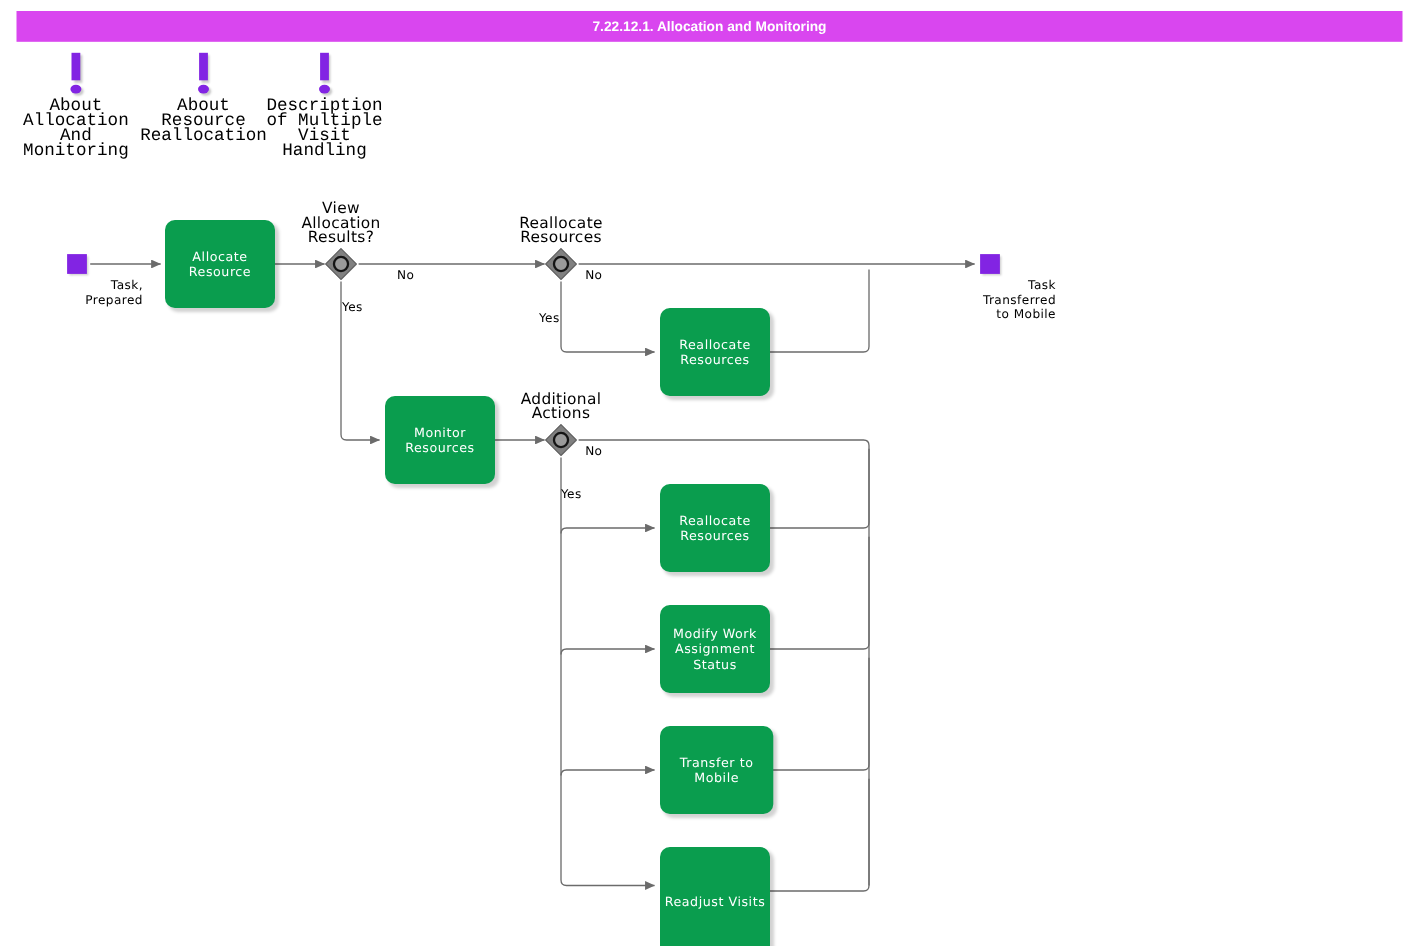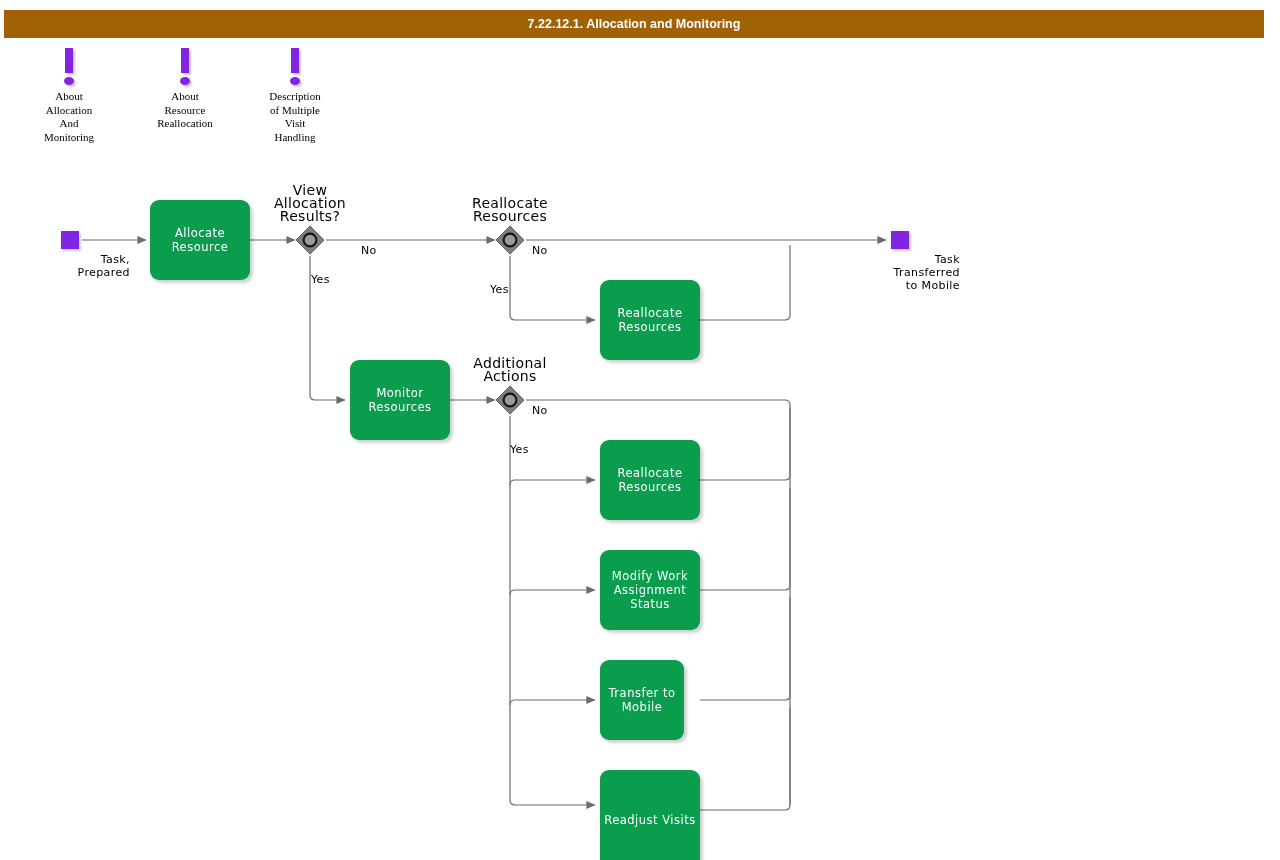--- a/index.html
+++ b/index.html
@@ -17,25 +17,25 @@
   }
   #canvas {
     position: relative;
     width: 1280px;
     height: 860px;
   }
 
   
   .titlebar {
     position: absolute;
-    left: 4px;
+    left: 15px;
     top: 10px;
     width: 1260px;
     height: 28px;
-    background: #a16207;
+    background: #d946ef;
     color: #ffffff;
     font-size: 12.5px;
     font-weight: bold;
     font-family: "Liberation Sans", sans-serif;
     display: flex;
     align-items: center;
     justify-content: center;
     letter-spacing: 0px;
     box-sizing: border-box;
   }
@@ -66,24 +66,24 @@
     left: 50%;
     top: 29px;
     margin-left: -5px;
     width: 10px;
     height: 8px;
     border-radius: 50%;
     background: #8224e3;
     box-shadow: 2px 2px 2px rgba(0,0,0,0.22);
   }
   .note .nlabel {
-    font-size: 11px;
+    font-size: 16px;
     line-height: 13.5px;
     color: #000000;
-    font-family: Liberation Serif, serif;
+    font-family: Liberation Mono, monospace;
     white-space: pre-line;
   }
 
   
   .term {
     position: absolute;
     width: 120px;
     text-align: center;
   }
   .term .sq {
@@ -262,21 +262,21 @@
   <div class="act" style="left:600px; top:280px; width:100px; height:80px;">Reallocate
 Resources</div>
 
   <div class="act" style="left:600px; top:440px; width:100px; height:80px;">Reallocate
 Resources</div>
 
   <div class="act" style="left:600px; top:550px; width:100px; height:80px;">Modify Work
 Assignment
 Status</div>
 
-  <div class="act" style="left:600px; top:660px; width:84px; height:80px;">Transfer to
+  <div class="act" style="left:600px; top:660px; width:103px; height:80px;">Transfer to
 Mobile</div>
 
   <div class="act" style="left:600px; top:770px; width:100px; height:100px;">Readjust Visits</div>
 
   <div class="dec" style="left:295px; top:225px;">
     <div class="dlabel">View
 Allocation
 Results?</div>
     <svg width="30" height="30" viewBox="0 0 30 30">
       <g transform="translate(1.6,1.6)">

